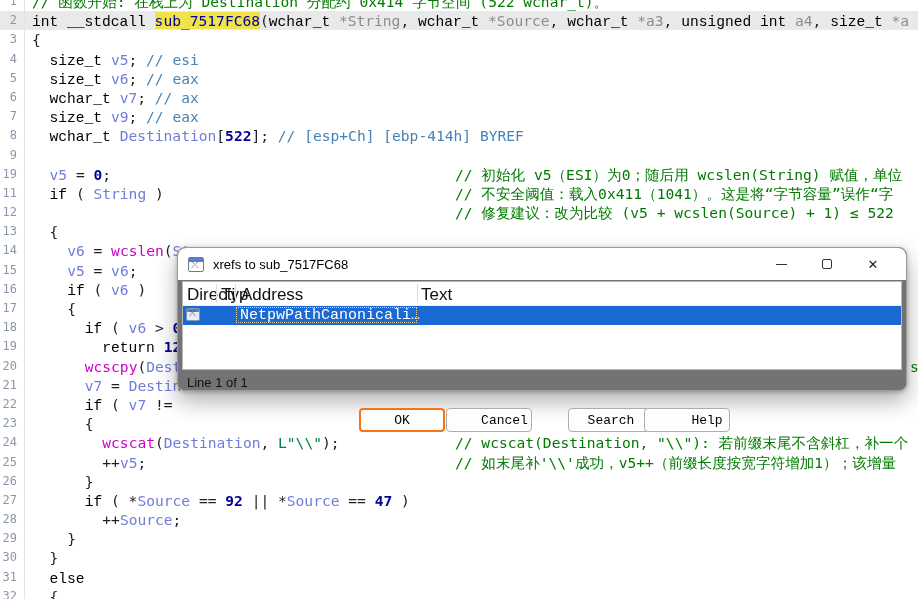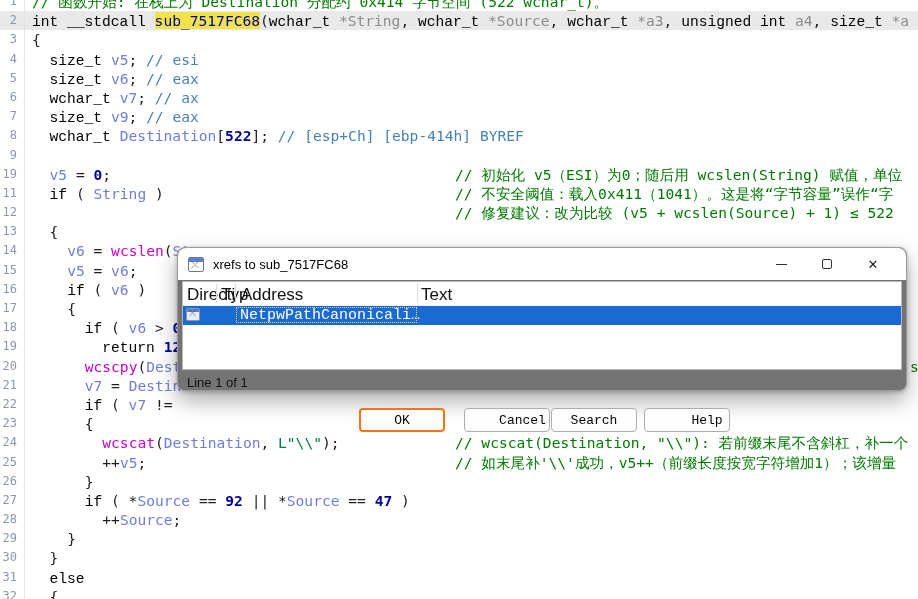--- a/index.html
+++ b/index.html
@@ -67,21 +67,21 @@
   .cell-addr-box { position:absolute; left:53px; top:1px; width:181px; height:16px;
         border:1px dotted #e6d2a0; }
   .cell-addr { position:absolute; left:3px; top:0; line-height:16px; }
 
   .status-text { position:absolute; left:9px; top:127px; font-size:13px; color:#111; }
 
   .btn { position:absolute; top:160px; width:86px; height:24px; background:#fdfdfd;
         border:1px solid #adadad; border-radius:4px; font-family:"Liberation Mono", monospace;
         font-size:13px; display:flex; align-items:center; justify-content:center; color:#000; }
   .btn.default { border:2px solid #f97316; }
-  #ok-btn { left:181px; } #cancel-btn { left:286px;padding-left:31px; } #search-btn { left:373px; } #help-btn { left:466px;padding-left:40px; }
+  #ok-btn { left:181px; } #cancel-btn { left:268px;padding-left:31px; } #search-btn { left:390px; } #help-btn { left:466px;padding-left:40px; }
 </style>
 </head>
 <body>
 
 <div id="code-area">
     <div class="line"><span class="num">1</span><span class="tok-g">// 函数开始: 在栈上为 Destination 分配约 0x414 字节空间 (522 wchar_t)。</span></div>
     <div class="line hl"><span class="num">2</span><span class="tok-k">int __stdcall </span><span class="tok-y">sub_7517FC68</span><span class="tok-p">(</span><span class="tok-k">wchar_t </span><span class="tok-gr">*String</span><span class="tok-p">, </span><span class="tok-k">wchar_t </span><span class="tok-gr">*Source</span><span class="tok-p">, </span><span class="tok-k">wchar_t </span><span class="tok-gr">*a3</span><span class="tok-p">, </span><span class="tok-k">unsigned int </span><span class="tok-gr">a4</span><span class="tok-p">, </span><span class="tok-k">size_t </span><span class="tok-gr">*a</span></div>
     <div class="line"><span class="num">3</span><span class="tok-p">{</span></div>
     <div class="line"><span class="num">4</span><span class="tok-p">  </span><span class="tok-k">size_t </span><span class="tok-v">v5</span><span class="tok-p">; </span><span class="tok-c">// esi</span></div>
     <div class="line"><span class="num">5</span><span class="tok-p">  </span><span class="tok-k">size_t </span><span class="tok-v">v6</span><span class="tok-p">; </span><span class="tok-c">// eax</span></div>

